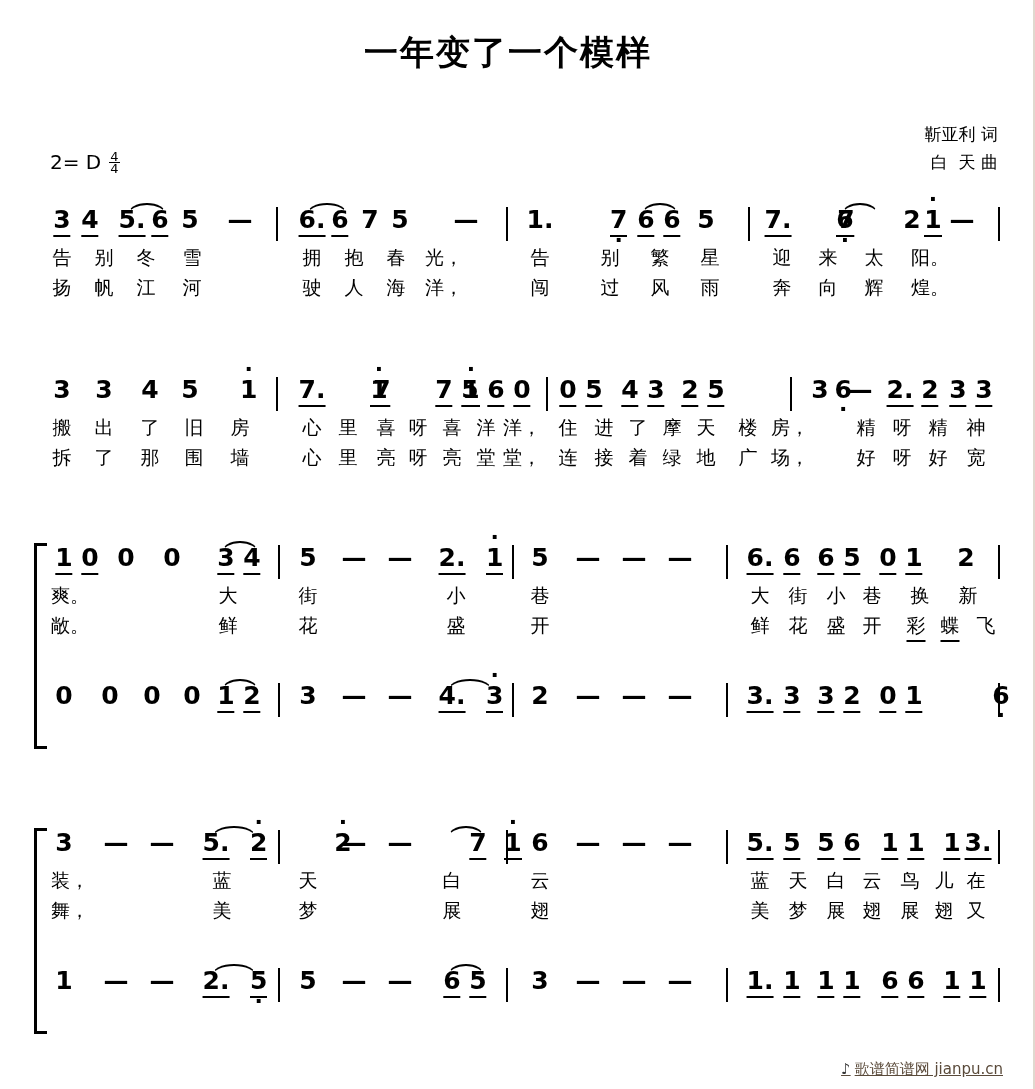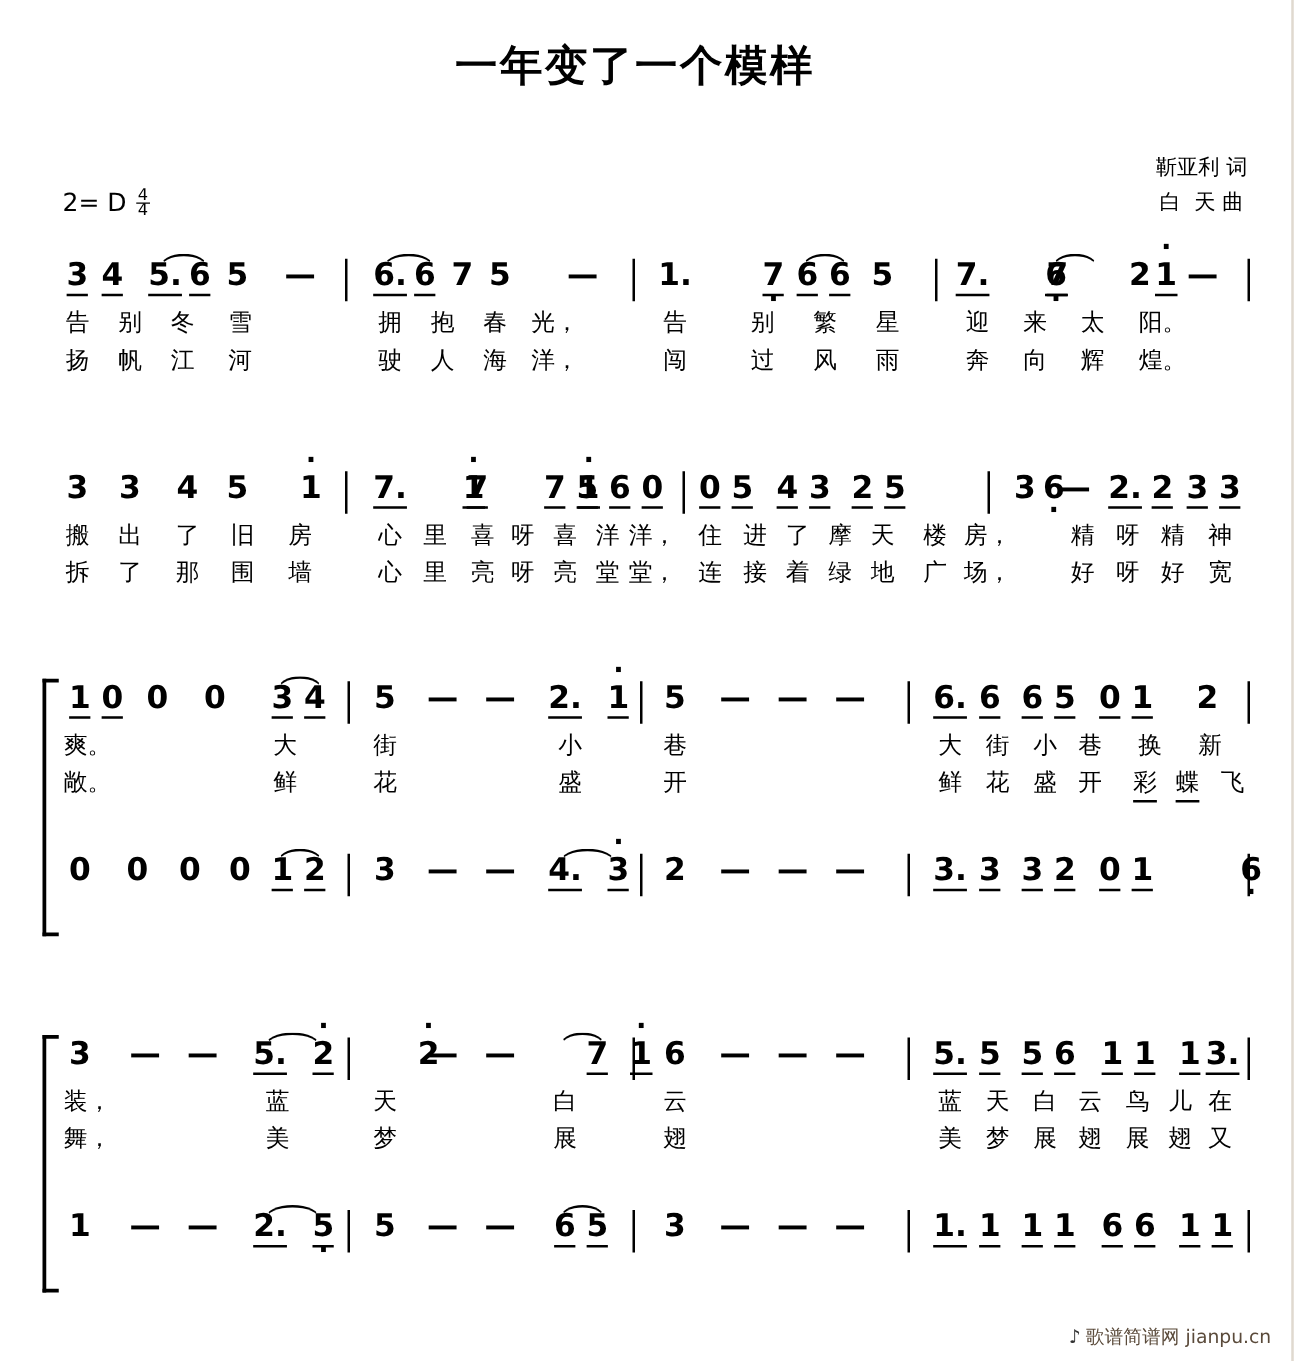--- a/index.html
+++ b/index.html
@@ -30,21 +30,21 @@
     text-align: center;
     font-family: "DejaVu Sans", sans-serif;
     font-size: 34px;
     font-weight: bold;
     letter-spacing: 2px;
   }
   .credits {
     position: absolute;
     top: 120px;
     right: 35px;
-    text-align: center;
+    text-align: right;
     font-size: 17px;
     font-family: "DejaVu Sans", sans-serif;
     line-height: 28px;
   }
   .credits div { white-space: pre; }
   .keysig {
     position: absolute;
     top: 150px;
     left: 50px;
     font-size: 20px;
@@ -123,26 +123,27 @@
   .tie {
     position: absolute;
     border-top: 2px solid #000;
     border-radius: 50%/100% 100% 0 0;
     height: 9px;
     border-left: 1px solid transparent;
     border-right: 1px solid transparent;
   }
   .watermark {
     position: absolute;
-    right: 16px;
+    right: 30px;
     bottom: 10px;
     font-family: "DejaVu Sans", sans-serif;
     font-size: 15px;
     color: #5a4a3a;
     white-space: nowrap;
+    text-decoration: underline;
   }
   .watermark .note-sym { color: #333; margin-right: 4px; }
 </style>
 </head>
 <body>
 
 <div class="sheet">
 
   <div class="title">一年变了一个模样</div>
 

